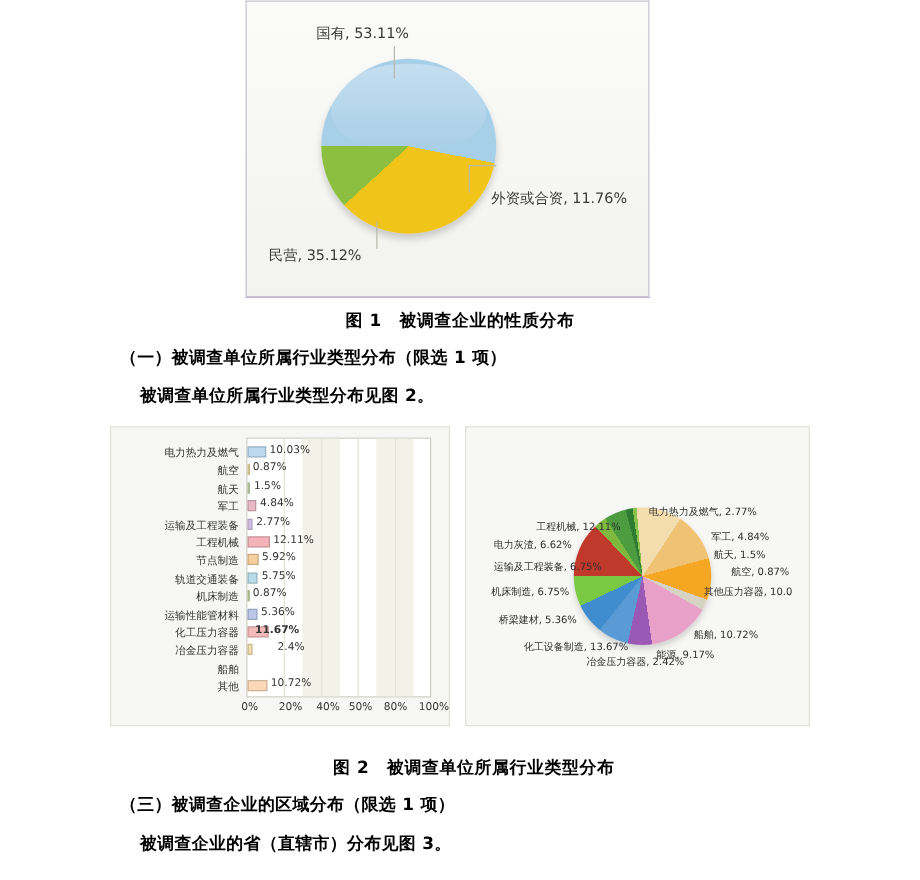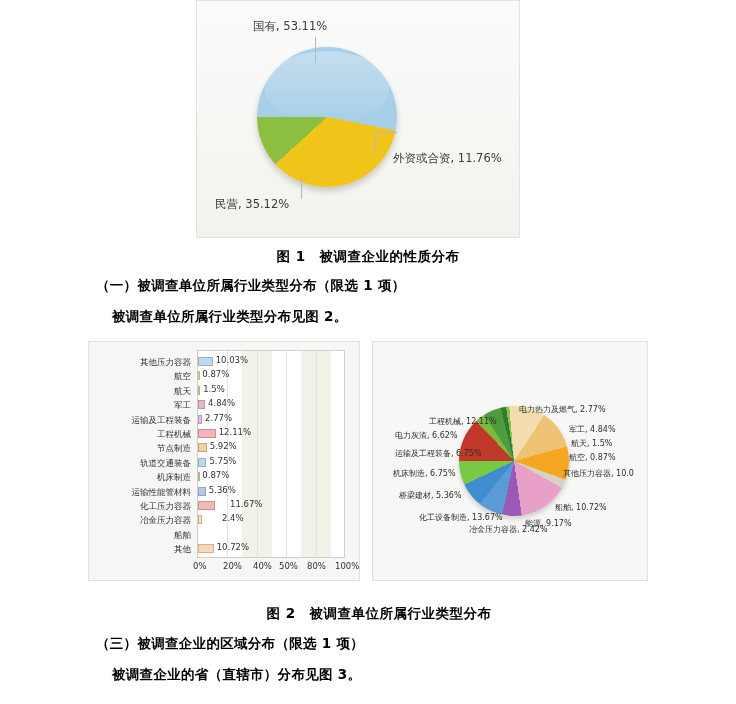--- a/index.html
+++ b/index.html
@@ -281,39 +281,39 @@
           <div class="brow" style="top: 121.2px; width: 146px;">
             <div class="bfill" style="width: 1.2702px; background: rgb(207, 227, 174);"></div>
             <div class="bval" style="left: 4.2702px;">0.87%</div>
           </div>
           <div class="brow" style="top: 135.6px; width: 146px;">
             <div class="bfill" style="width: 7.8256px; background: rgb(185, 200, 232);"></div>
             <div class="bval" style="left: 10.8256px;">5.36%</div>
           </div>
           <div class="brow" style="top: 150px; width: 146px;">
             <div class="bfill" style="width: 17.0382px; background: rgb(243, 185, 185);"></div>
-            <div class="bval" style="left: 32px;">11.67%</div>
+            <div class="bval" style="left: 6px; font-weight: bold;">11.67%</div>
           </div>
           <div class="brow" style="top: 164.4px; width: 146px;">
             <div class="bfill" style="width: 3.504px; background: rgb(246, 223, 176);"></div>
             <div class="bval" style="left: 24px;">2.4%</div>
           </div>
           <div class="brow" style="top: 178.8px; width: 146px;">
             <div class="bfill" style="width: 0px; background: rgb(255, 255, 255); border: none;"></div>
             <div class="bval" style="left: 3px;"></div>
           </div>
           <div class="brow" style="top: 193.2px; width: 146px;">
             <div class="bfill" style="width: 15.6512px; background: rgb(251, 217, 184);"></div>
             <div class="bval" style="left: 18.6512px;">10.72%</div>
           </div>
         </div>
     </div>
 
     <div id="bar-cats">
-        <div class="cat" style="top: 15px;">其他压力容器</div>
+        <div class="cat" style="top: 15px;">电力热力及燃气</div>
         <div class="cat" style="top: 29.4px;">航空</div>
         <div class="cat" style="top: 43.8px;">航天</div>
         <div class="cat" style="top: 58.2px;">军工</div>
         <div class="cat" style="top: 72.6px;">运输及工程装备</div>
         <div class="cat" style="top: 87px;">工程机械</div>
         <div class="cat" style="top: 101.4px;">节点制造</div>
         <div class="cat" style="top: 115.8px;">轨道交通装备</div>
         <div class="cat" style="top: 130.2px;">机床制造</div>
         <div class="cat" style="top: 144.6px;">运输性能管材料</div>
         <div class="cat" style="top: 159px;">化工压力容器</div>
@@ -333,21 +333,21 @@
 
   <div class="fig2-right">
     <div class="pie2-wrap">
       <div class="pie2" id="pie2-disc" style="background: conic-gradient(from -90deg, rgb(192, 57, 43) 0deg, rgb(192, 57, 43) 46.6deg, rgb(127, 184, 63) 46.6deg, rgb(127, 184, 63) 57.26deg, rgb(77, 156, 63) 57.26deg, rgb(77, 156, 63) 75.89deg, rgb(47, 125, 50) 75.89deg, rgb(47, 125, 50) 81.66deg, rgb(137, 195, 74) 81.66deg, rgb(137, 195, 74) 85.01deg, rgb(243, 220, 174) 85.01deg, rgb(243, 220, 174) 123.49deg, rgb(240, 194, 115) 123.49deg, rgb(240, 194, 115) 164.74deg, rgb(245, 166, 35) 164.74deg, rgb(245, 166, 35) 200.03deg, rgb(214, 210, 196) 200.03deg, rgb(214, 210, 196) 209.34deg, rgb(232, 160, 200) 209.34deg, rgb(232, 160, 200) 261.95deg, rgb(155, 89, 182) 261.95deg, rgb(155, 89, 182) 282.57deg, rgb(91, 155, 213) 282.57deg, rgb(91, 155, 213) 308.55deg, rgb(63, 140, 207) 308.55deg, rgb(63, 140, 207) 334.52deg, rgb(122, 201, 67) 334.52deg, rgb(122, 201, 67) 360deg);"></div>
     </div>
     <div id="pie2-labels">
         <div class="plbl" style="left: 56px; top: 74px; text-align: center;">工程机械, 12.11%</div>
         <div class="plbl" style="left: 146px; top: 62px;">电力热力及燃气, 2.77%</div>
         <div class="plbl" style="left: 196px; top: 82px;">军工, 4.84%</div>
         <div class="plbl" style="left: 198px; top: 96px;">航天, 1.5%</div>
-        <div class="plbl" style="left: 196px; top: 110px;">航空, 0.87%</div>
+        <div class="plbl" style="left: 212px; top: 110px;">航空, 0.87%</div>
         <div class="plbl" style="left: 190px; top: 126px;">其他压力容器, 10.0</div>
         <div class="plbl" style="left: 182px; top: 160px;">船舶, 10.72%</div>
         <div class="plbl" style="left: 152px; top: 176px;">能源, 9.17%</div>
         <div class="plbl" style="left: 96px; top: 182px;">冶金压力容器, 2.42%</div>
         <div class="plbl" style="left: 26px; top: 170px; margin-left: 20px;">化工设备制造, 13.67%</div>
         <div class="plbl" style="left: 26px; top: 148px;">桥梁建材, 5.36%</div>
         <div class="plbl" style="left: 20px; top: 126px;">机床制造, 6.75%</div>
         <div class="plbl" style="left: 22px; top: 106px;">运输及工程装备, 6.75%</div>
         <div class="plbl" style="left: 22px; top: 88px;">电力灰渣, 6.62%</div>
       </div>

